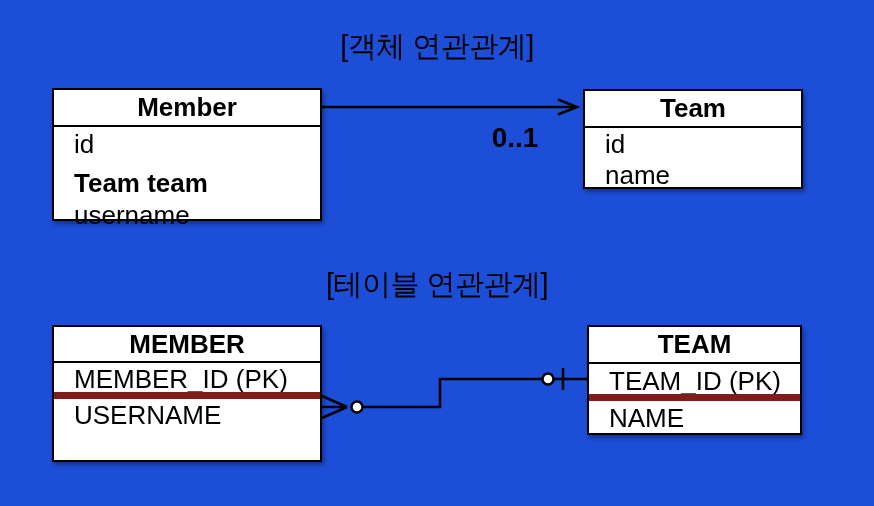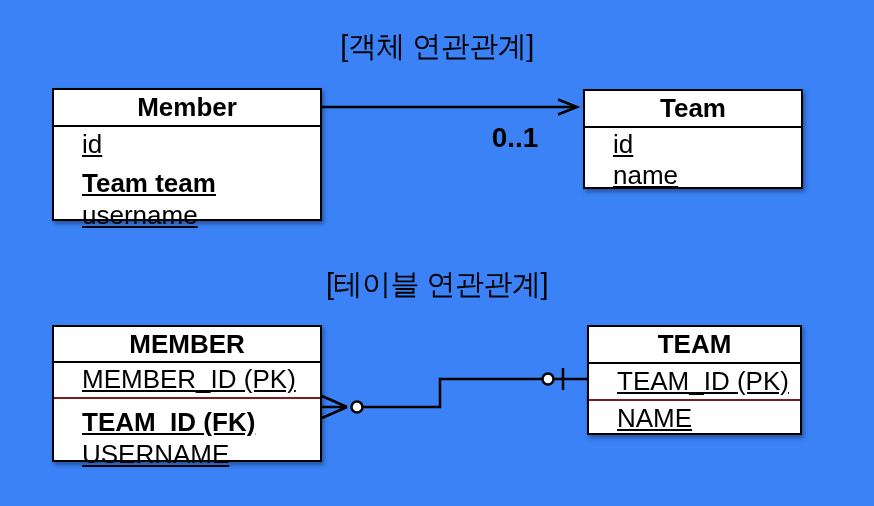--- a/index.html
+++ b/index.html
@@ -6,21 +6,21 @@
     margin: 0;
     padding: 0;
     background: #ffffff;
     font-family: "Liberation Sans", "DejaVu Sans", sans-serif;
     color: #000;
   }
   .canvas {
     position: relative;
     width: 874px;
     height: 506px;
-    background: #3b82f6;
+    background: #1d4ed8;
     overflow: hidden;
   }
   .section-title {
     position: absolute;
     left: 0;
     width: 874px;
     text-align: center;
     font-size: 29px;
     font-weight: normal;
     letter-spacing: -0.5px;
@@ -40,28 +40,27 @@
   }
   .box-header {
     border-bottom: 2px solid #000;
     font-weight: bold;
     text-align: center;
     box-sizing: border-box;
     overflow: hidden;
     white-space: nowrap;
   }
   .box-row {
-    padding-left: 28px;
+    padding-left: 20px;
     white-space: nowrap;
     overflow: hidden;
-    text-decoration: underline;
   }
   .bold { font-weight: bold; margin-top: 7px; }
   .pk-row {
-    border-bottom: 2px solid #7f1d1d;
+    border-bottom: 7px solid #7f1d1d;
     box-sizing: border-box;
   }
 
   
   #member-class { left: 52px;  top: 88px; width: 270px; height: 133px; }
   #member-class .box-header { height: 37px; line-height: 35px; }
   #member-class .box-body { padding-top: 1px; }
 
   #team-class   { left: 583px; top: 89px; width: 220px; height: 100px; }
   #team-class .box-header { height: 37px; line-height: 35px; }
@@ -119,21 +118,20 @@
       <div class="box-row">name</div>
     </div>
   </div>
 
   <div class="multiplicity">0..1</div>
 
   <div class="uml-box" id="member-table">
     <div class="box-header">MEMBER</div>
     <div class="box-row pk-row">MEMBER_ID (PK)</div>
     <div class="box-body">
-      <div class="box-row bold">TEAM_ID (FK)</div>
       <div class="box-row">USERNAME</div>
     </div>
   </div>
 
   <div class="uml-box" id="team-table">
     <div class="box-header">TEAM</div>
     <div class="box-row pk-row">TEAM_ID (PK)</div>
     <div class="box-row">NAME</div>
   </div>
 

